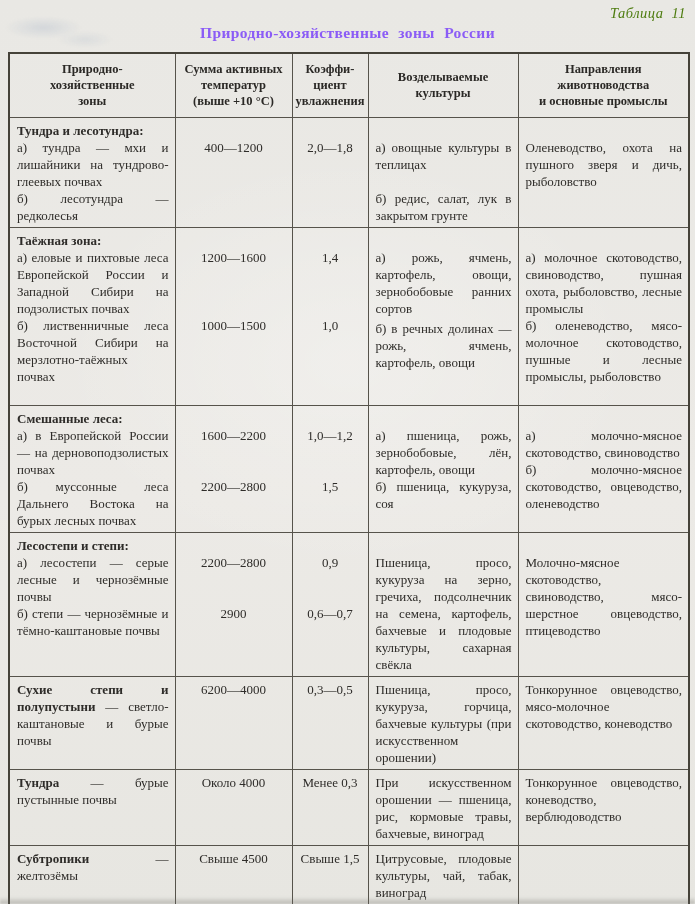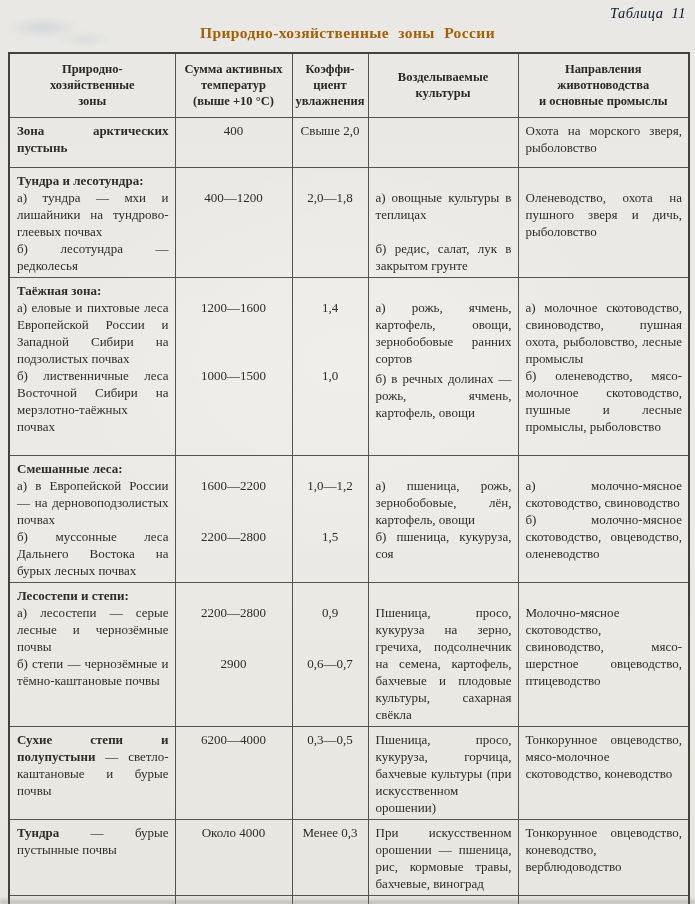--- a/index.html
+++ b/index.html
@@ -21,27 +21,27 @@
     filter:blur(1px);
   }
   .bottom-shadow {
     position:absolute; left:0; right:0; bottom:0; height:7px;
     background:linear-gradient(180deg, transparent, rgba(110,110,104,.38));
     filter:blur(1px);
   }
   .corner-label {
     position:absolute; top:5px; right:9px;
     font-style:italic; font-size:14.5px; letter-spacing:.5px; word-spacing:4px;
-    color:#0f172a;
+    color:#4d7c0f;
   }
   .page-title {
     position:absolute; top:24px; left:0; width:695px;
     text-align:center; font-weight:bold; font-size:15.5px;
     letter-spacing:.4px; word-spacing:5px;
-    color:#a16207;
+    color:#8b5cf6;
   }
   table.zones {
     position:absolute; left:8px; top:52px; width:680px;
     border-collapse:collapse; table-layout:fixed;
     border:2px solid #454239;
   }
   .zones th, .zones td {
     border:1px solid #56534b;
     vertical-align:top;
     font-size:13px; line-height:17px;
@@ -101,35 +101,20 @@
 циент
 увлажнения</th>
       <th>Возделываемые
 культуры</th>
       <th>Направления
 животноводства
 и основные промыслы</th>
     </tr>
   </thead>
   <tbody>
-      <tr class="r0">
-        <td class="cZ">
-          <p class="zp"><b>Зона арктических пустынь</b></p>
-        </td>
-        <td class="cT">
-          <p class="np">400</p>
-        </td>
-        <td class="cC">
-          <p class="np">Свыше 2,0</p>
-        </td>
-        <td class="cR"></td>
-        <td class="cL">
-          <p class="lp">Охота на морского зверя, рыболовство</p>
-        </td>
-      </tr>
       <tr class="r1 off">
         <td class="cZ">
           <p class="zp"><b>Тундра и лесотундра:</b></p>
           <p class="zp">а) тундра — мхи и лишайники на тундрово-глеевых почвах</p>
           <p class="zp">б) лесотундра — редколесья</p>
         </td>
         <td class="cT">
           <p class="np">400—1200</p>
         </td>
         <td class="cC">

